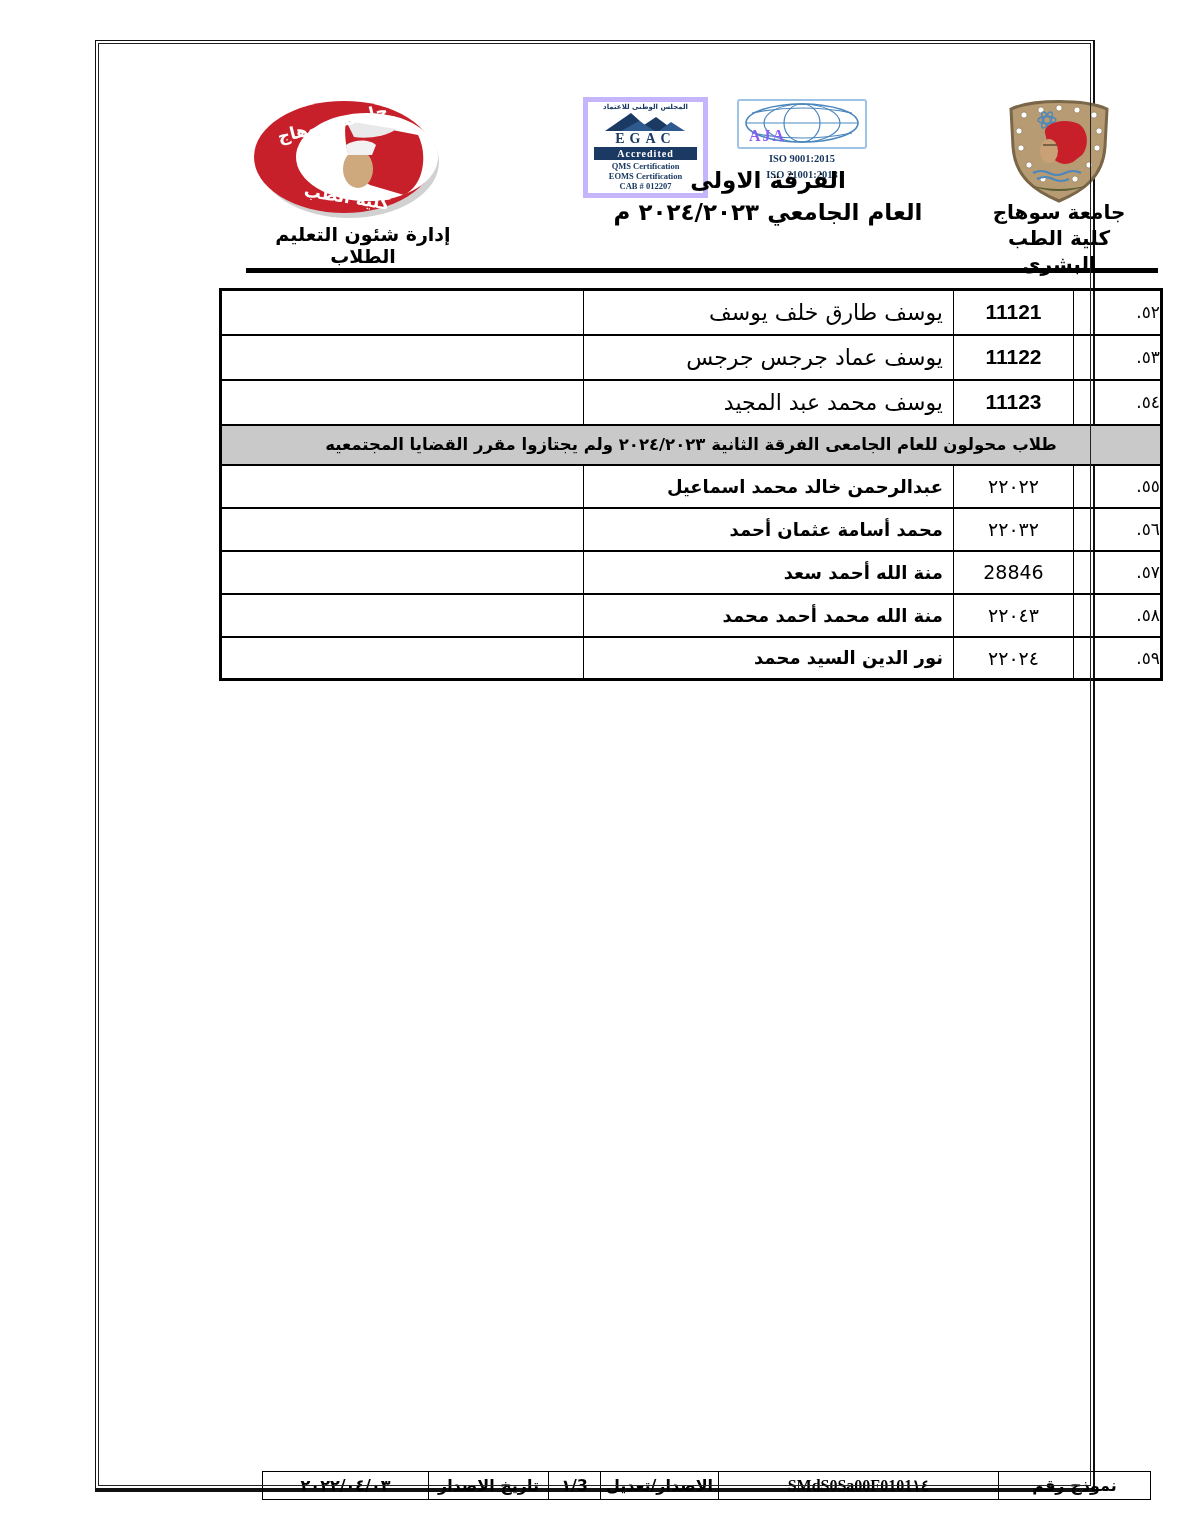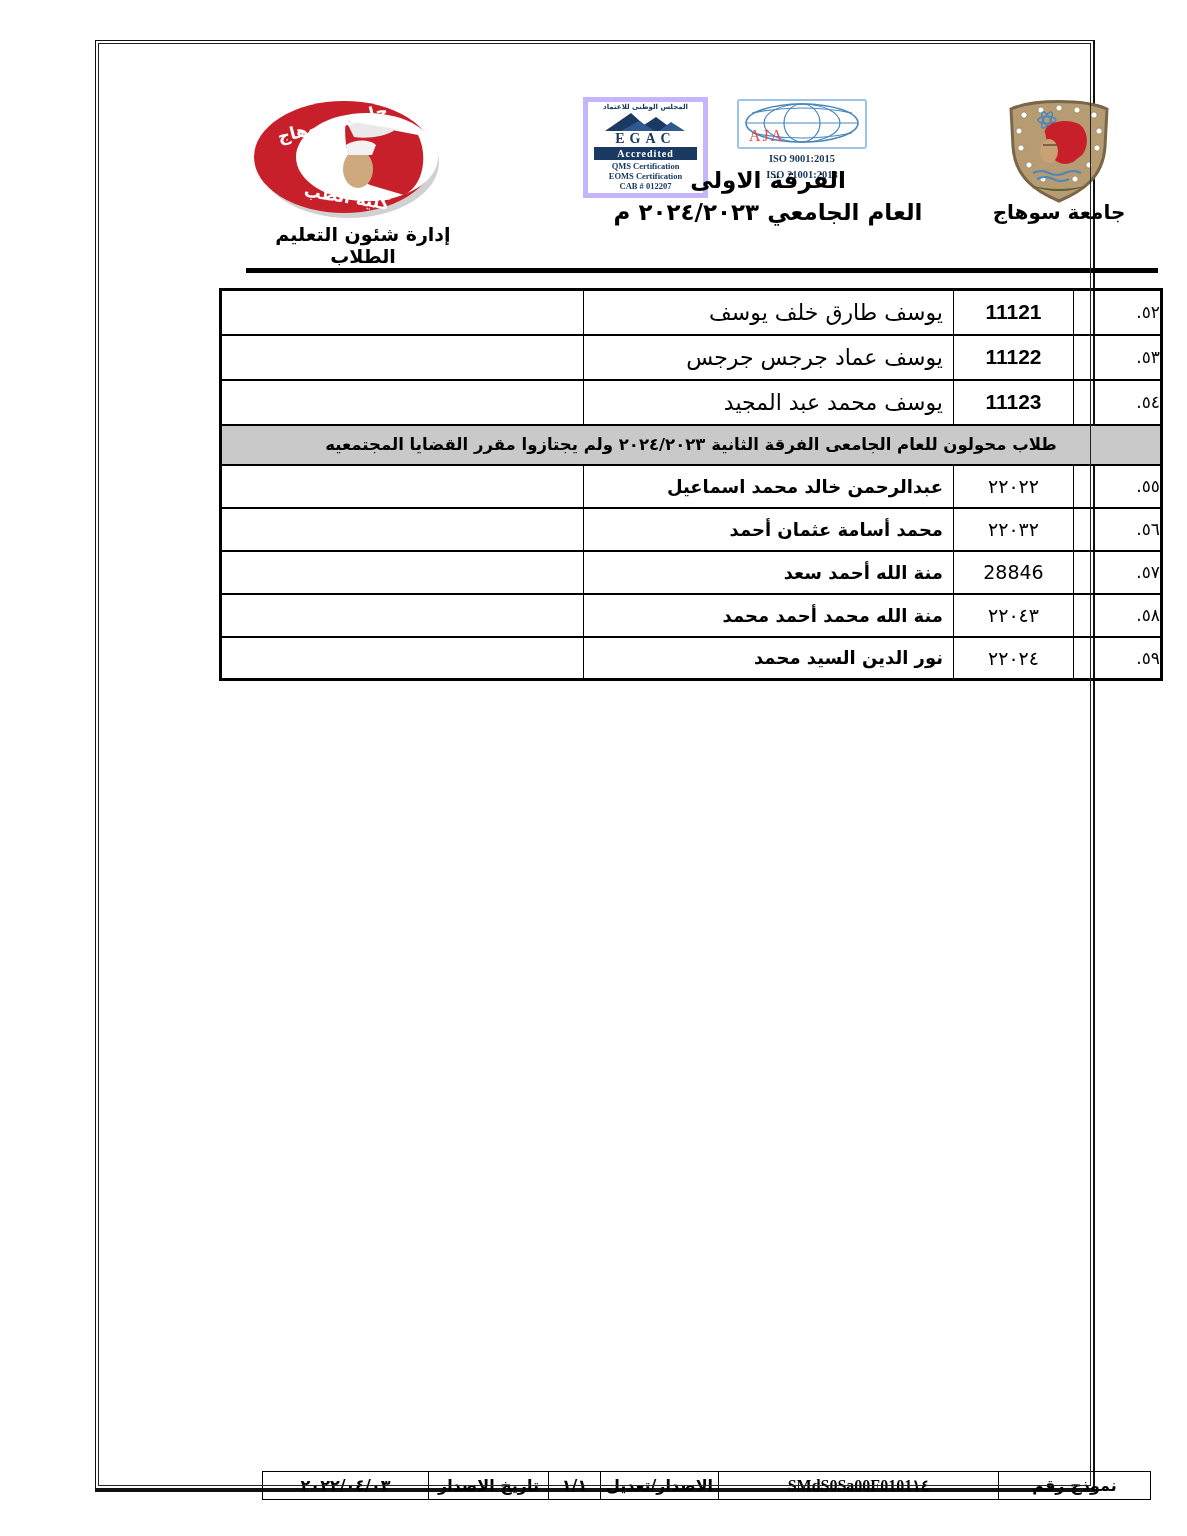--- a/index.html
+++ b/index.html
@@ -25,21 +25,21 @@
               font-family:"DejaVu Sans", sans-serif; white-space:nowrap; overflow:hidden; }
   .egac-peaks { display:block; margin:0 auto; }
   .egac-name { color:#1b3a63; font-weight:bold; font-size:14px; letter-spacing:5px; line-height:15px; }
   .egac-accredited { background:#1b3a63; color:#fff; font-weight:bold; font-size:10px;
                      line-height:13px; letter-spacing:1px; margin:1px 4px; }
   .egac-cert { color:#1b3a63; font-weight:bold; font-size:8.5px; line-height:10px; }
 
   .aja-wrap { position:absolute; left:641px; top:58px; width:130px; text-align:center;
               font-family:"Liberation Serif", serif; }
   .aja-box { border:2px solid #9dc3e6; border-radius:3px; height:50px; position:relative; background:#fff; }
-  .aja-name { position:absolute; left:10px; bottom:2px; color:#ef4444; font-weight:normal;
+  .aja-name { position:absolute; left:10px; bottom:2px; color:#8b5cf6; font-weight:bold;
               font-size:16px; letter-spacing:2px; }
   .aja-iso { margin-top:3px; color:#17365d; font-weight:bold; font-size:10.5px; line-height:13px; }
 
   .title-block { position:absolute; left:482px; top:124px; width:380px; text-align:center;
                  direction:rtl; font-weight:bold; }
   .title-l1 { font-size:23px; line-height:30px; }
   .title-l2 { font-size:23px; line-height:30px; }
   .title-l3 { font-size:23px; line-height:34px; }
 
   .shield-logo { position:absolute; left:903px; top:52px; width:120px; height:112px; }
@@ -153,20 +153,21 @@
       <ellipse cx="50" cy="58" rx="9" ry="12" fill="#caa177"></ellipse>
       <path d="M44,52 L58,52" stroke="#5a4631" stroke-width="1.4"></path>
       <g stroke="#4b87bd" stroke-width="2.2" fill="none">
         <path d="M34,80 Q42,76 50,80 T66,80 T82,80"></path>
         <path d="M38,86 Q46,82 54,86 T70,86"></path>
       </g>
       <path d="M30,92 Q60,104 90,92 Q60,100 30,92 Z" fill="#5a5f33"></path>
     </svg>
     <div class="org-block">
       <div>جامعة سوهاج</div>
+      <div>كلية الطب البشرى</div>
     </div>
 
     <div class="header-rule"></div>
 
     <table class="main">
       <colgroup>
           <col style="width:88px">
           <col style="width:120px">
           <col style="width:370px">
           <col style="width:363px">
@@ -233,21 +234,21 @@
           <col style="width:118px">
           <col style="width:52px">
           <col style="width:120px">
           <col style="width:166px">
         </colgroup>
       <tbody>
         <tr>
           <td>نموذج رقم</td>
           <td class="f-latin">SMdS0Sa00F0101١٤</td>
           <td>الاصدار/تعديل</td>
-          <td>١/١</td>
+          <td>3/١</td>
           <td>تاريخ الاصدار</td>
           <td>٢٠٢٢/٠٤/٠٣</td>
         </tr>
       </tbody>
     </table>
 
   </div>
 </div>
 
 </body></html>

